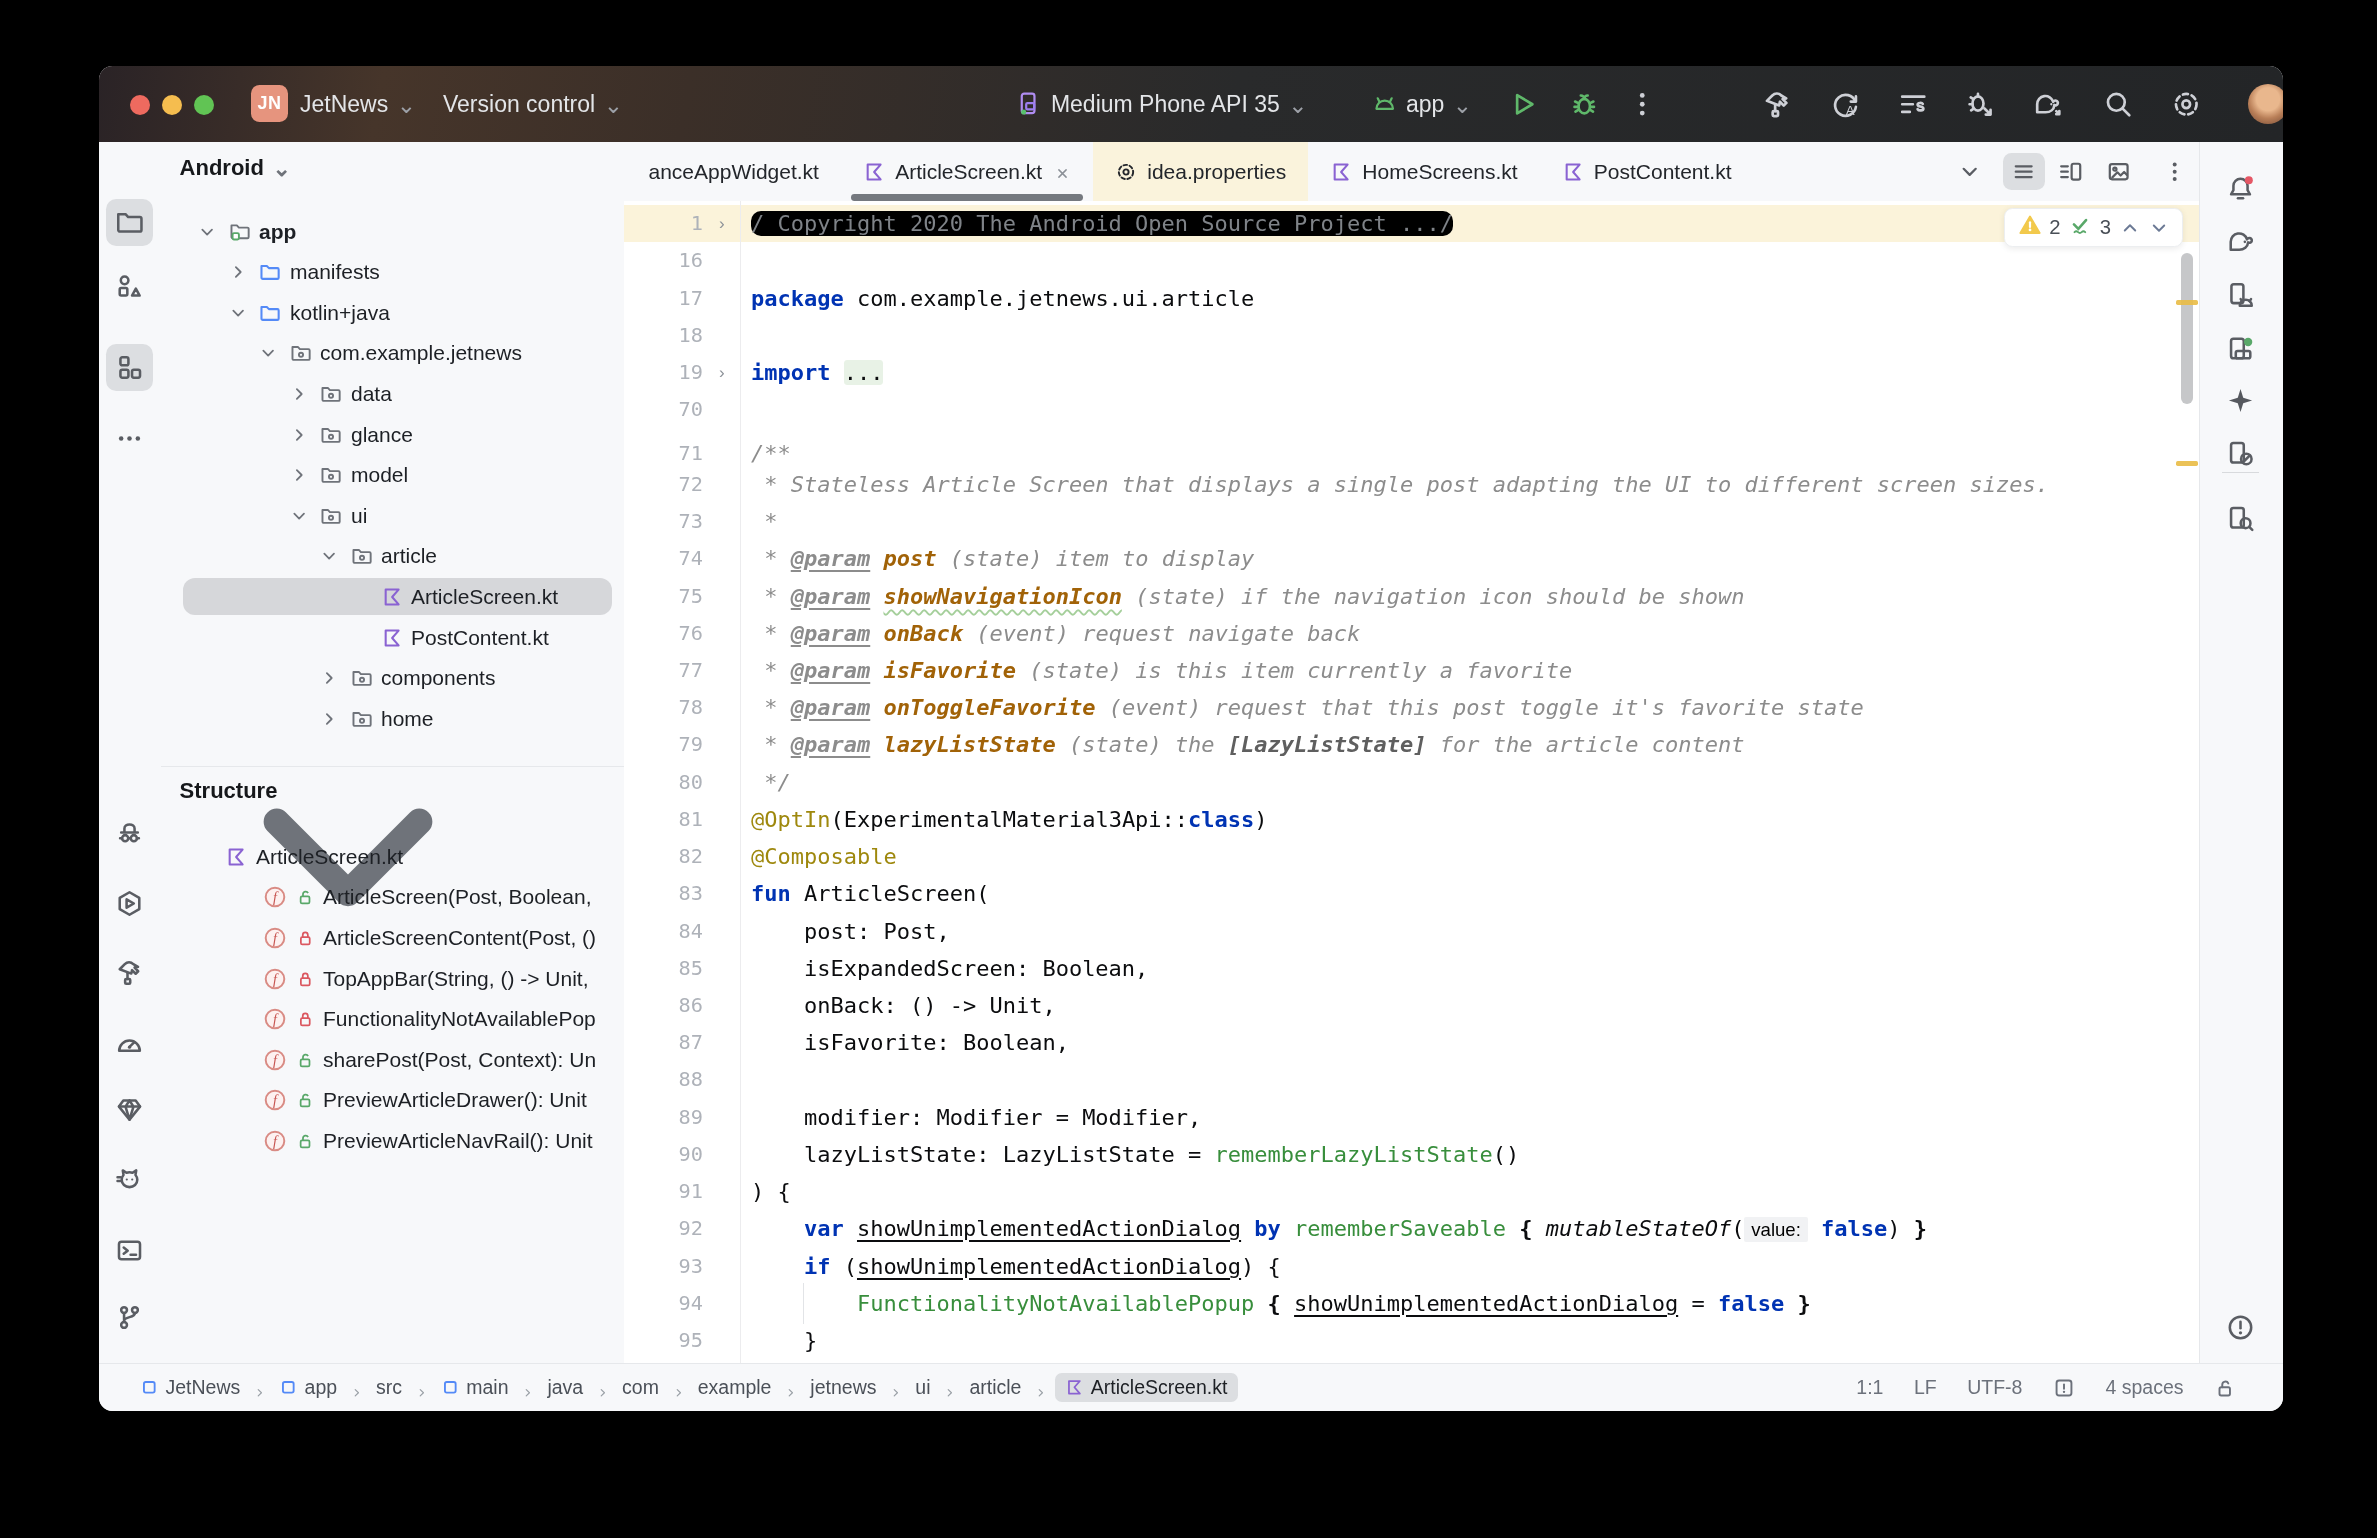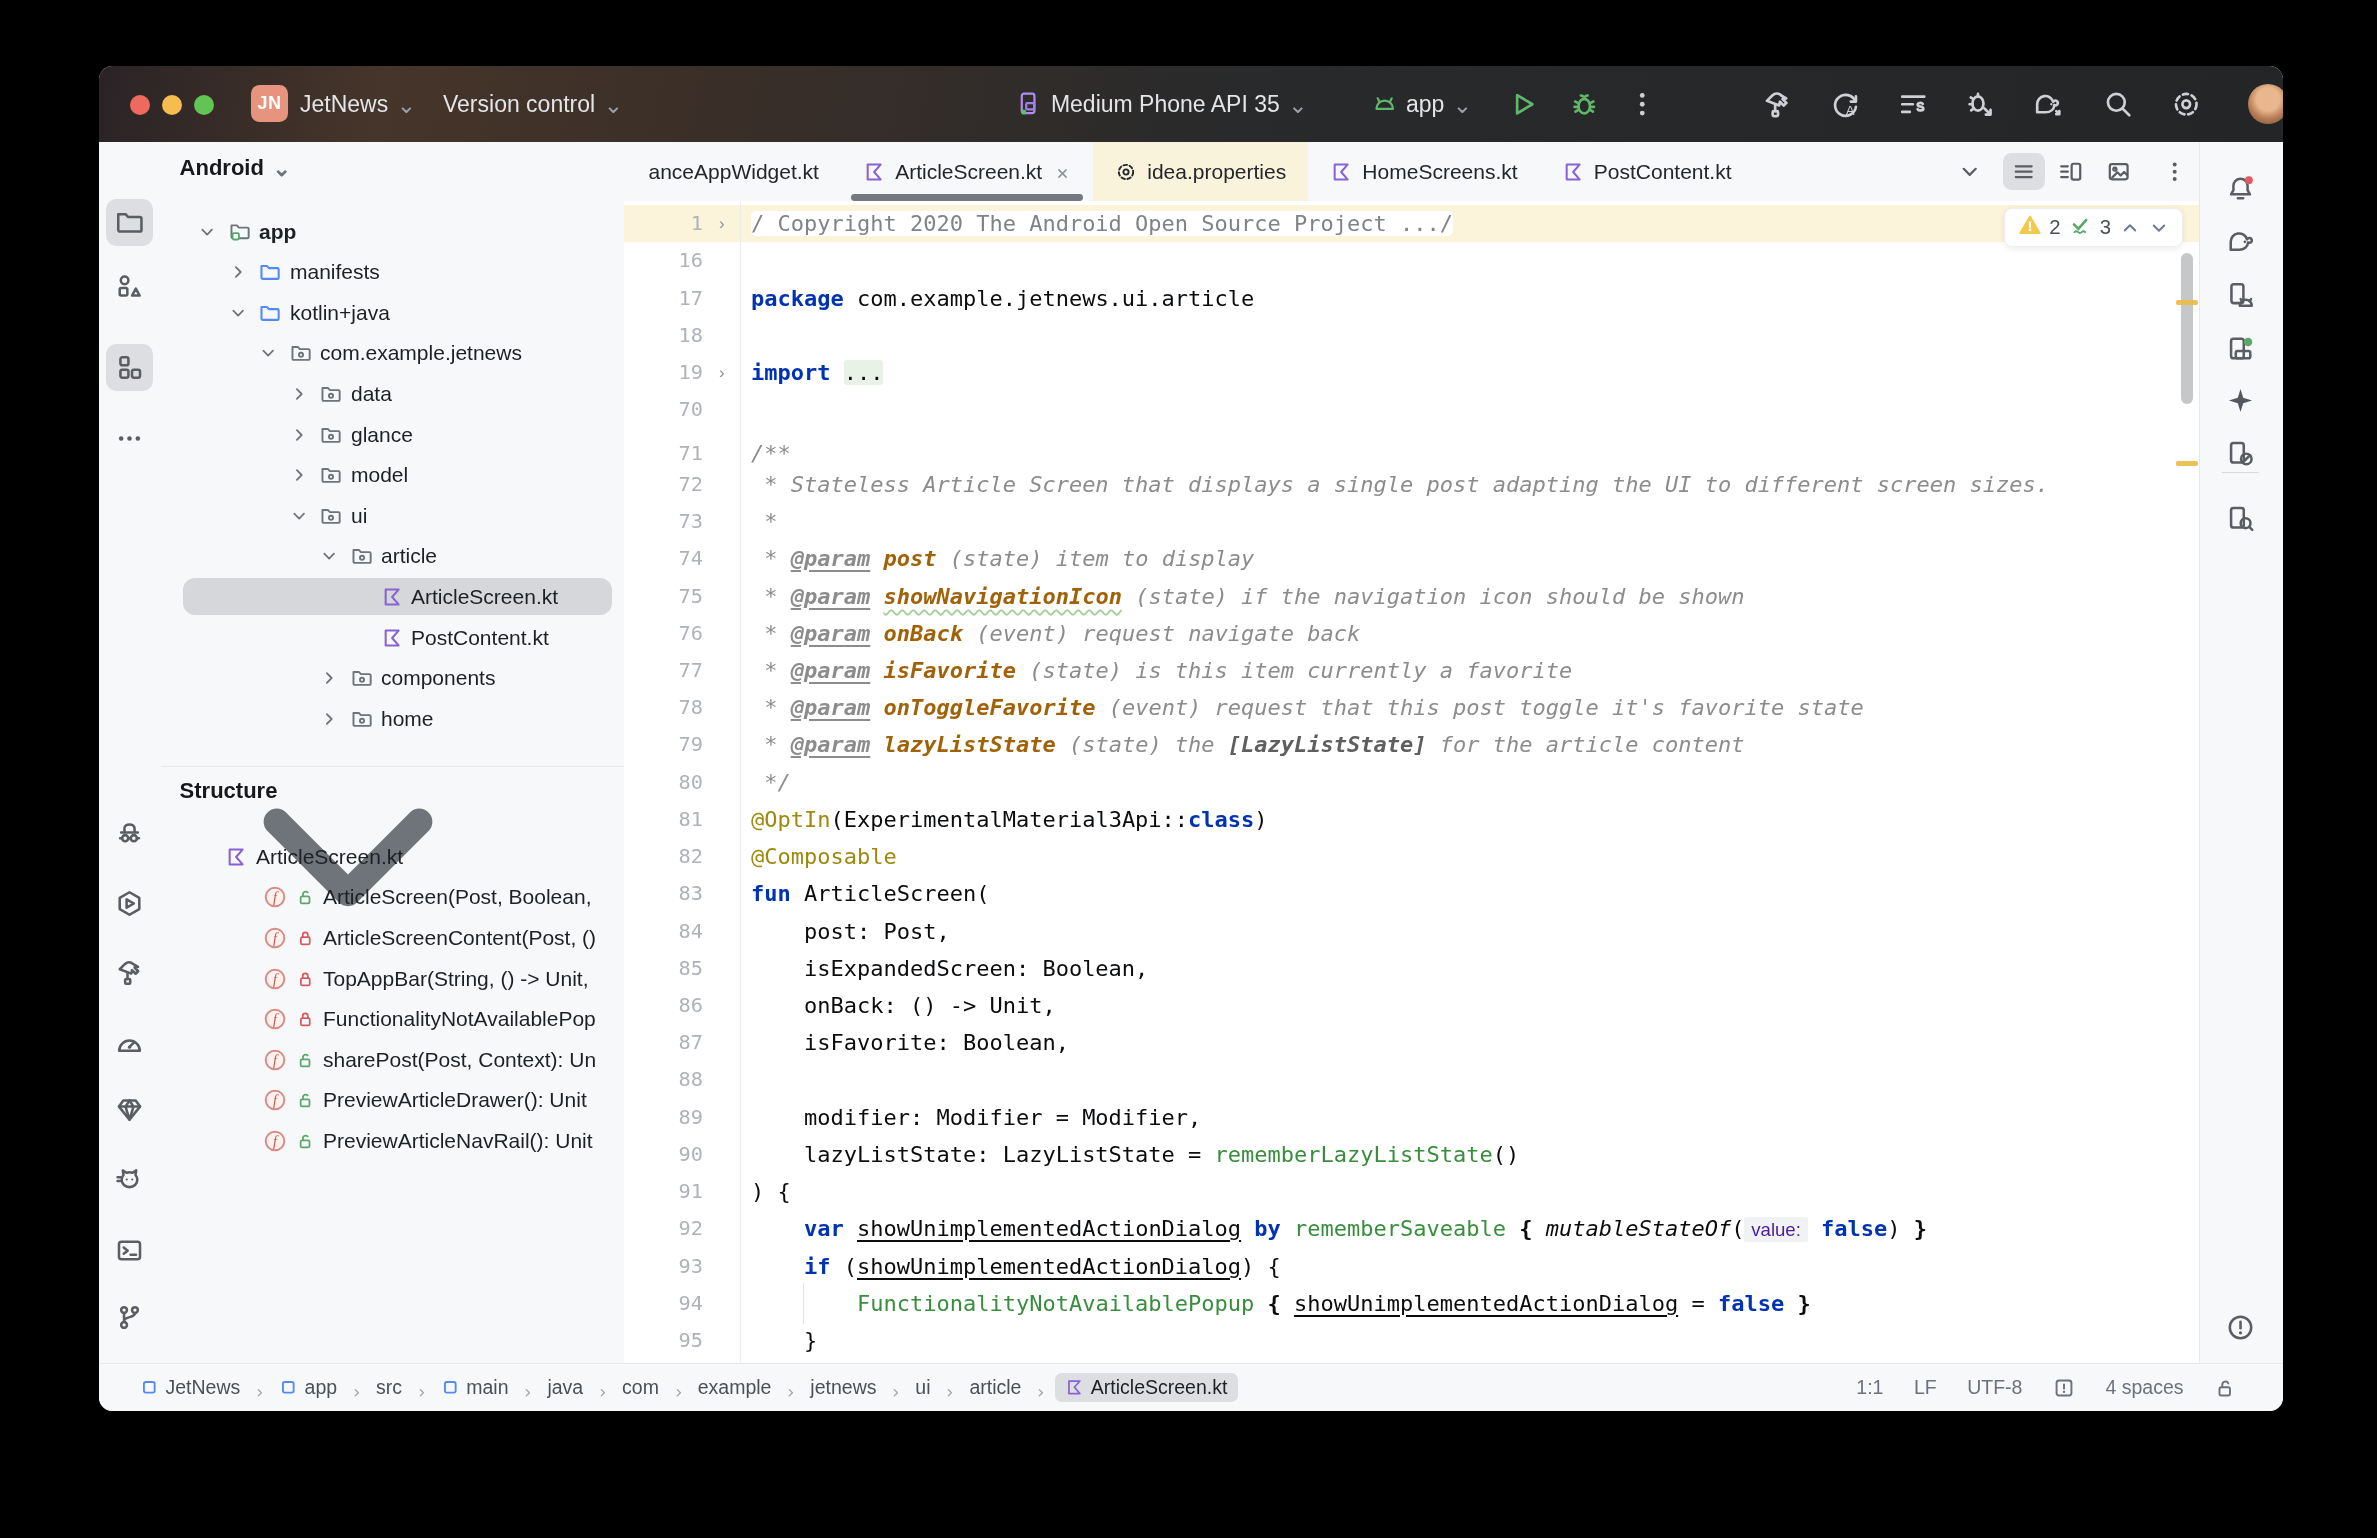--- a/index.html
+++ b/index.html
@@ -74,22 +74,22 @@
   .tk-cmt{color:#8c8c8c;font-style:italic}
   .tk-doctag{color:#8c8c8c;font-style:italic;font-weight:bold;text-decoration:underline;text-underline-offset:4.2px;}
   .tk-docparam{color:#a16207;font-style:italic;font-weight:bold}
   .tk-docbold{color:#5f5f5f;font-style:italic;font-weight:bold}
   .tk-typo{text-decoration:underline wavy #a5cf9b 1.7px;text-underline-offset:5.1px;text-decoration-skip-ink:none;text-align:right;}
   .tk-fn{color:#388e3c}
   .tk-var{text-decoration:underline;text-underline-offset:4.2px;}
   .tk-italic{font-style:italic}
   .tk-brace{font-weight:bold}
   .tk-fold{background:#e8f2e6;border-radius:3.4px;}
-  .tk-foldcmt{background:#ffffff;border-radius:5px;color:#7f8388;}
-  .tk-hint{background:#f1f2f4;color:#4c1d95;border-radius:2px;padding:1.7px 6.8px;font-size:18.6px;
+  .tk-foldcmt{background:#000000;border-radius:10px;color:#7f8388;}
+  .tk-hint{background:#f1f2f4;color:#000000;border-radius:2px;padding:1.7px 6.8px;font-size:18.6px;
     font-family:"Liberation Sans",sans-serif;}
   .guide{position:absolute;left:179px;top:-1.7px;height:41px;width:0.8px;background:#e2e4e7;}
   .inspect{position:absolute;right:17px;top:6.8px;height:37px;background:#fff;border:0.8px solid #eceef0;border-radius:8.5px;
     box-shadow:0 1.7px 6.8px rgba(0,0,0,.08);display:flex;align-items:center;gap:8.5px;padding:0 13.5px;font-size:20.3px;color:#494f57;}
   .inspect svg{width:22px;height:22px}
   .vscroll{position:absolute;right:6.8px;top:52px;width:12px;height:151px;border-radius:6px;background:#c6c7c9;}
   .emark{position:absolute;right:1.7px;width:22px;height:5.1px;border-radius:1.7px;background:#e9bb45;opacity:.9;}
   
   .statusbar{position:absolute;left:0;right:0;bottom:0;height:47px;background:#f7f8fa;border-top:0.8px solid #e6e8eb;}
   .crumbs{position:absolute;left:36px;top:0;height:47px;display:flex;align-items:center;gap:7.6px;font-size:19.5px;color:#4b5058;}

